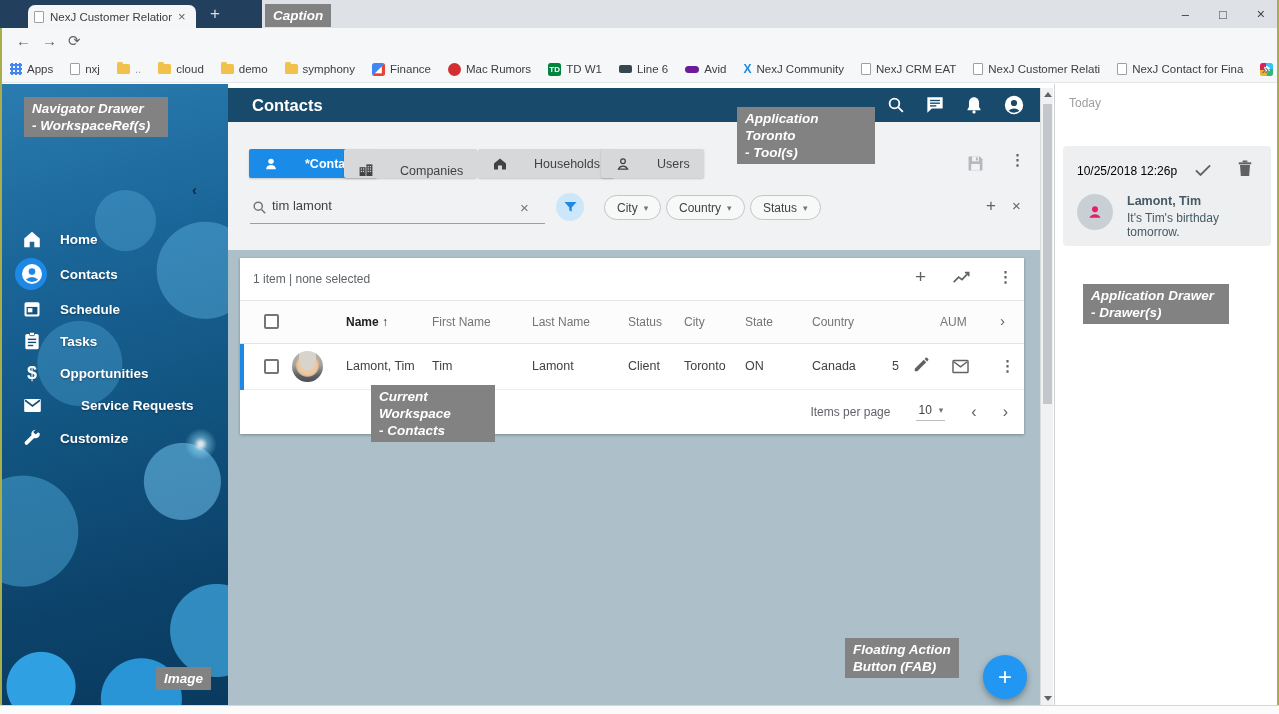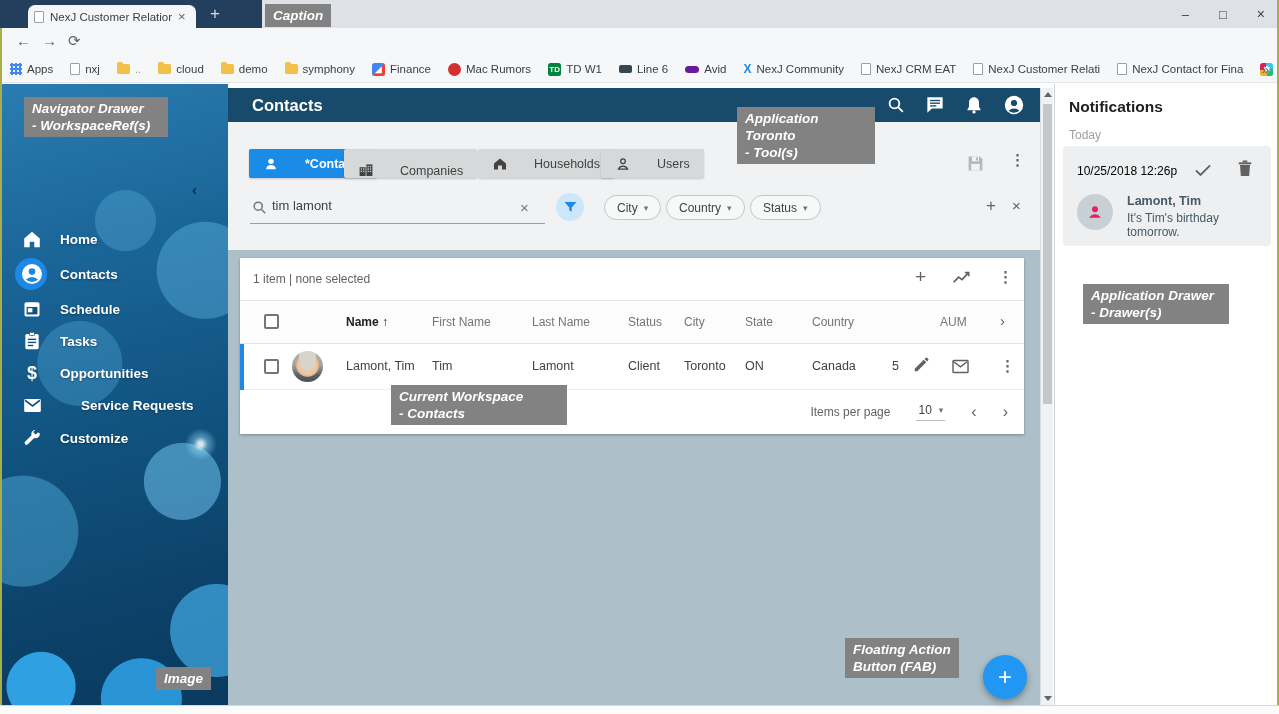--- a/index.html
+++ b/index.html
@@ -493,40 +493,39 @@
       <span>Items per page</span>
       <span class="psel">
           <span>10</span>
           <span style="font-size:9px; color:#757575;">▾</span>
         </span>
       <span class="pchev">‹</span>
       <span class="pchev">›</span>
     </div>
   </div>
 
-  <div class="ann" style="left:371px; top:385px; width:176px;margin-left:20px;">
+  <div class="ann" style="left:371px; top:385px; width:124px;">
     <div>Current Workspace</div>
       <div>- Contacts</div>
   </div>
 
   <div class="fab">+</div>
   <div class="ann" style="left:845px; top:638px; width:114px;">
     <div>Floating Action</div>
       <div>Button (FAB)</div>
   </div>
 
   <div class="vscroll">
     <span class="tri-up"></span>
     <span class="vthumb"></span>
     <span class="tri-down"></span>
   </div>
   <div class="bottomstrip"></div>
 
   <div class="drawer">
-    <h2>Notifications</h2>
     <div class="group">Today</div>
     <div class="ncard">
       <span class="date">10/25/2018 12:26p</span>
       <span class="check">
           <svg viewBox="0 0 24 24" width="20" height="20">
             <path d="M3.5 12.5l5.5 5.5L20.5 6.5" stroke="#616161" stroke-width="2.2" fill="none"></path>
           </svg>
         </span>
       <span class="trash">
           <svg viewBox="0 0 24 24" width="20" height="20">

